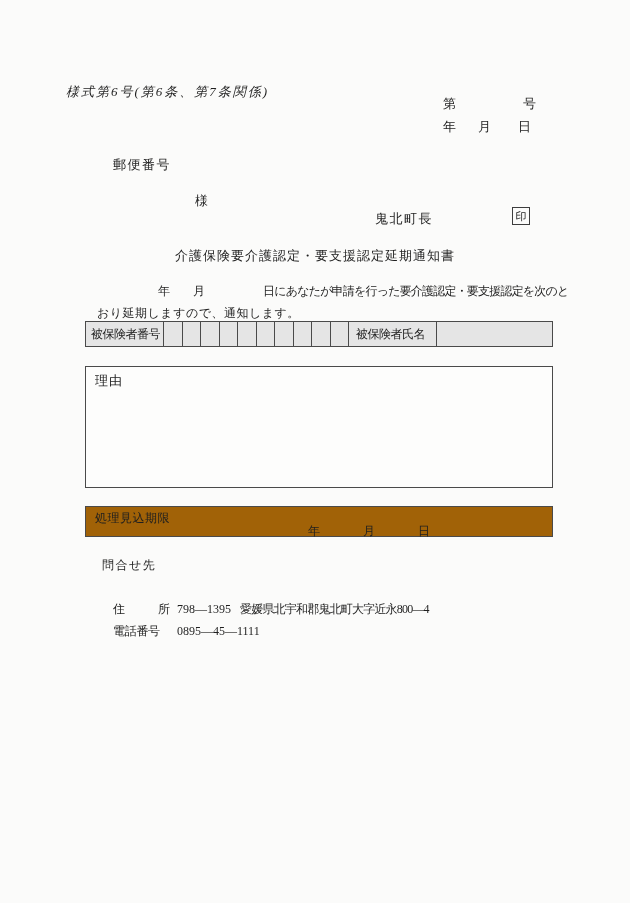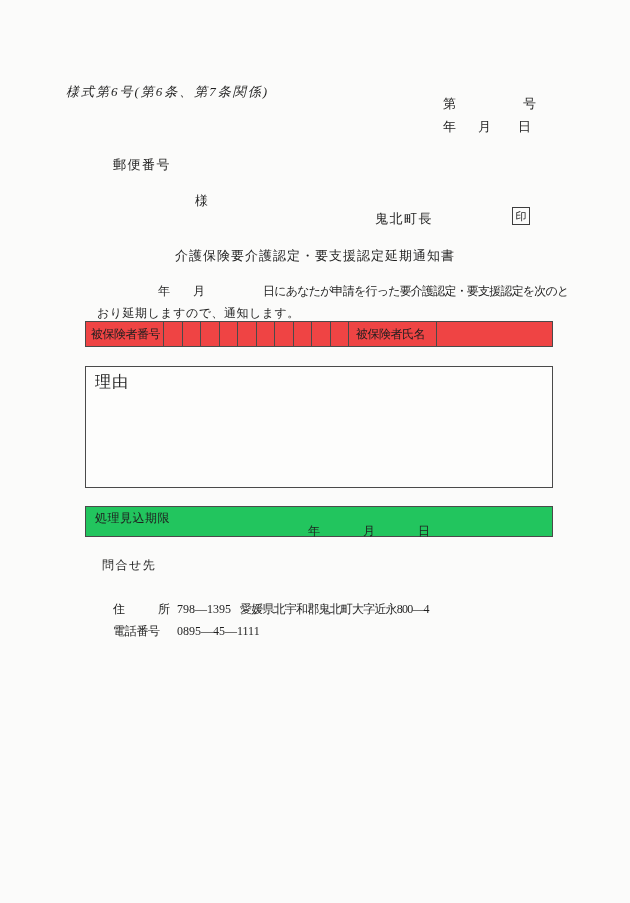--- a/index.html
+++ b/index.html
@@ -40,21 +40,21 @@
     white-space: nowrap;
   }
 
   
   .insured-table {
     left: 85px; top: 321px;
     width: 468px; height: 26px;
     border: 1px solid #4a4a4a;
     display: flex;
     box-sizing: border-box;
-    background: #ef4444;
+    background: #e5e5e5;
   }
   .insured-table .cell {
     box-sizing: border-box;
     border-right: 1px solid #4a4a4a;
     height: 100%;
   }
   .lbl-cell {
     font-size: 12px;
     letter-spacing: -0.5px;
     line-height: 24px;
@@ -68,30 +68,30 @@
   
   .reason-box {
     left: 85px; top: 366px;
     width: 468px; height: 122px;
     border: 1px solid #4a4a4a;
     box-sizing: border-box;
     background: #fdfdfc;
   }
   .reason-label {
     position: absolute; left: 9px; top: 5px;
-    font-size: 16px; letter-spacing: 1px;
+    font-size: 13px; letter-spacing: 1px;
   }
 
   
   .deadline-box {
     left: 85px; top: 506px;
     width: 468px; height: 31px;
     border: 1px solid #4a4a4a;
     box-sizing: border-box;
-    background: #22c55e;
+    background: #a16207;
   }
   .deadline-label {
     position: absolute; left: 9px; top: 3px;
     font-size: 12px; letter-spacing: 0.5px;
   }
   .dl-y { position: absolute; left: 222px; top: 16px; font-size: 12px; }
   .dl-m { position: absolute; left: 277px; top: 16px; font-size: 12px; }
   .dl-d { position: absolute; left: 332px; top: 16px; font-size: 12px; }
 </style>
 </head>

